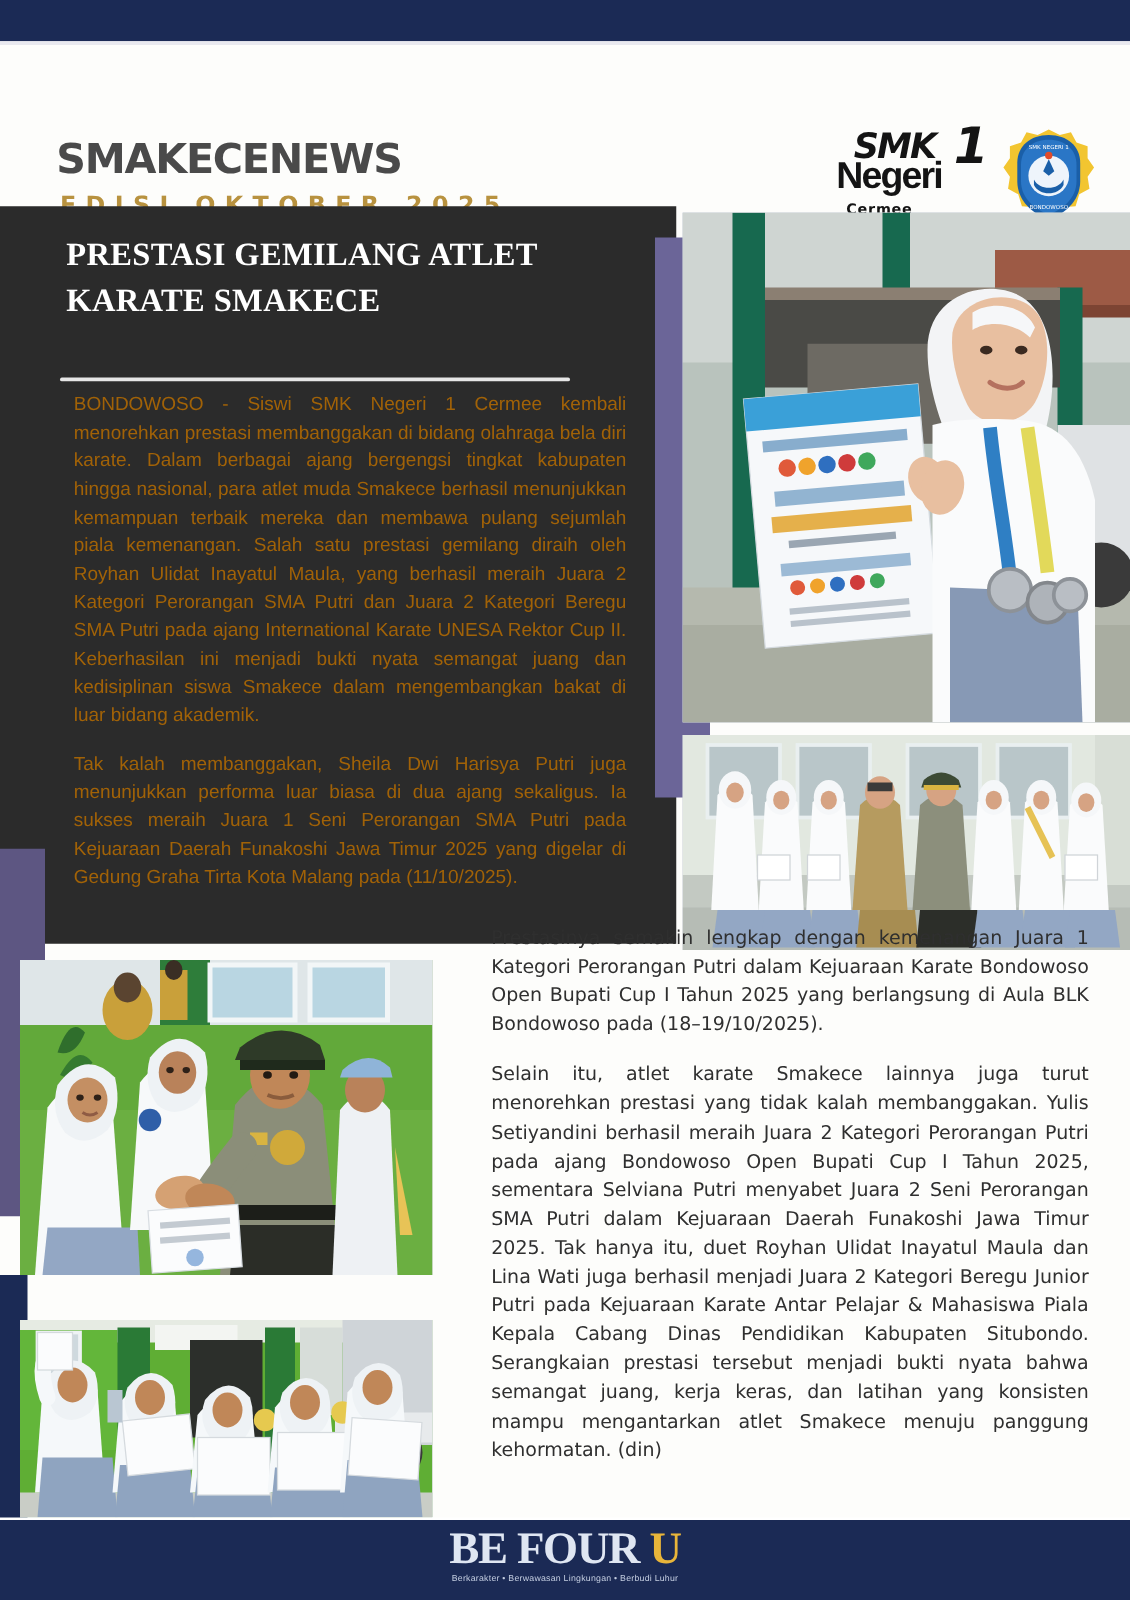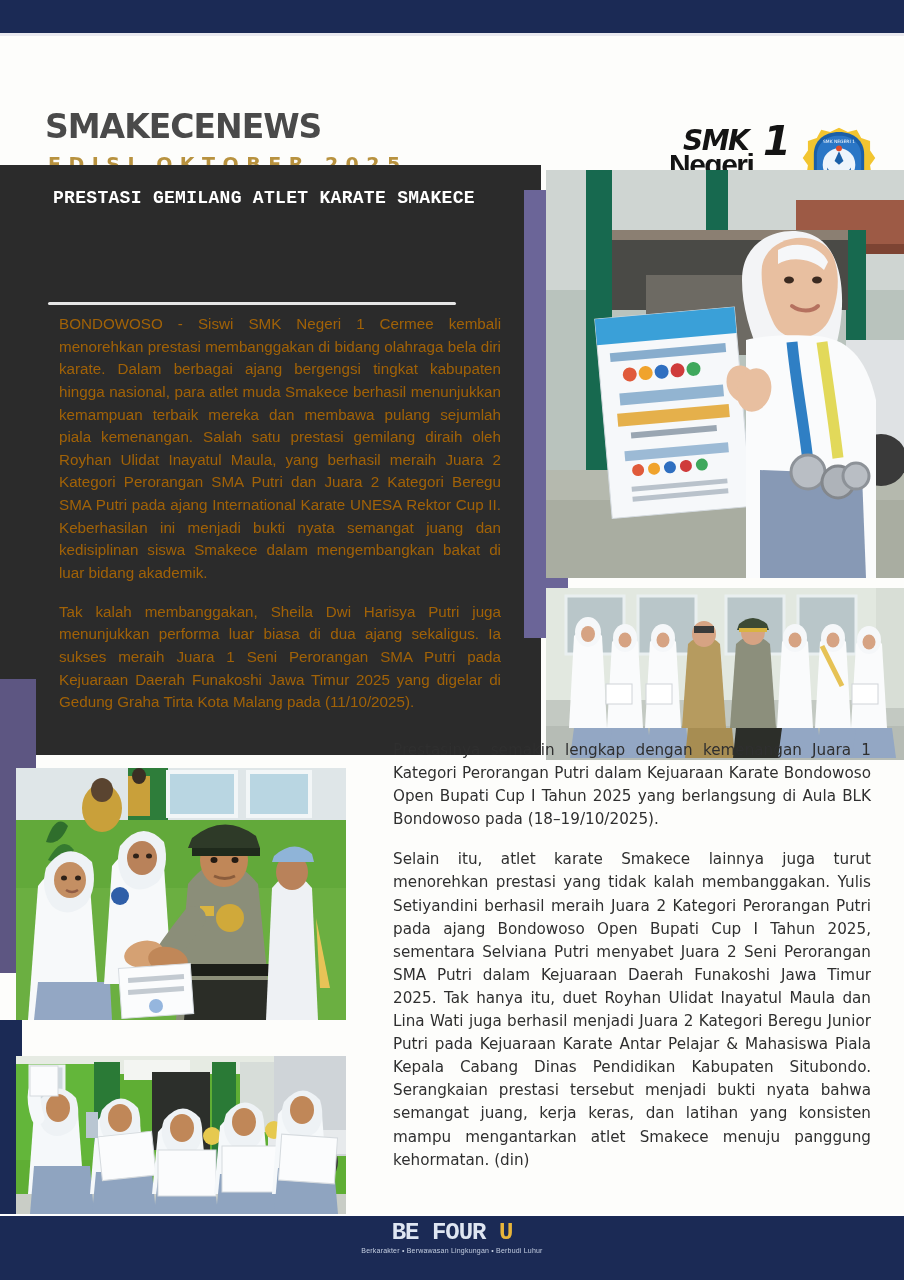--- a/index.html
+++ b/index.html
@@ -25,21 +25,21 @@
     font-family:"DejaVu Sans", sans-serif;
   }
   .mast-sub{
     position:absolute;left:48px;top:119px;
     font-size:19px;font-weight:bold;letter-spacing:7.5px;
     color:#b8923f;line-height:1;
     font-family:"DejaVu Sans", sans-serif;
   }
 
   
-  .logo-wrap{position:absolute;right:28px;top:62px;width:205px;height:85px;margin-top:24px;}
+  .logo-wrap{position:absolute;right:28px;top:62px;width:205px;height:85px;}
   .logo-text{position:absolute;left:0;top:0;width:140px;height:85px;}
   .lg-smk{
     position:absolute;left:12px;top:2px;font-size:28px;font-weight:bold;
     color:#141414;letter-spacing:-1.5px;font-family:"DejaVu Sans", sans-serif;
     font-style:italic;
   }
   .lg-one{
     position:absolute;left:92px;top:-4px;font-size:40px;font-weight:bold;
     color:#141414;font-family:"DejaVu Sans", sans-serif;font-style:italic;
   }
@@ -52,22 +52,22 @@
     color:#141414;letter-spacing:.6px;font-family:"DejaVu Sans", sans-serif;
   }
   .logo-crest{
     position:absolute;right:0;top:4px;width:74px;height:78px;
   }
 
   
   .dark-panel{position:absolute;left:0;top:165px;width:541px;height:590px;background:#2b2b2b;}
   .headline{
     position:absolute;left:53px;top:186px;width:450px;
-    font-size:18px;font-weight:bold;color:#ffffff;line-height:1.42;
-    letter-spacing:.3px;font-family:Liberation Mono, monospace;
+    font-size:26px;font-weight:bold;color:#ffffff;line-height:1.42;
+    letter-spacing:.3px;font-family:Liberation Serif, serif;
   }
   .headline .hl-line{display:block;}
   .hl-rule{position:absolute;left:48px;top:302px;width:408px;height:3px;background:#e6e6e6;border-radius:2px;}
 
   .body-col{
     position:absolute;left:59px;top:313px;width:442px;
     font-size:15.2px;color:#a16207;line-height:1.49;
     text-align:justify;font-family:Liberation Sans, sans-serif;
   }
   .body-col p{margin:0 0 16px 0;}
@@ -92,22 +92,22 @@
     font-size:15.2px;color:#2f2f2f;line-height:1.52;
     text-align:justify;font-family:"DejaVu Sans", sans-serif;
   }
   .right-col p{margin:0 0 17px 0;}
 
   
   .footer{position:absolute;left:0;top:1216px;width:904px;height:64px;background:#1b2a55;}
   .footer-rule{position:absolute;left:0;top:1214px;width:904px;height:3px;background:#ffffff;}
   .footer-logo{position:absolute;left:0;top:1220px;width:904px;text-align:center;}
   .fl-main{
-    font-size:24px;font-weight:bold;color:#dfe6f2;letter-spacing:-1px;
-    font-family:Liberation Mono, monospace;line-height:1.05;
+    font-size:36px;font-weight:bold;color:#dfe6f2;letter-spacing:-1px;
+    font-family:Liberation Serif, serif;line-height:1.05;
   }
   .fl-main .u{color:#e8b53a;}
   .fl-tag{
     font-size:7px;color:#c3cde0;letter-spacing:.2px;line-height:1.45;
     font-family:Liberation Sans, sans-serif;margin-top:1px;
   }
 </style>
 </head>
 <body>
 

